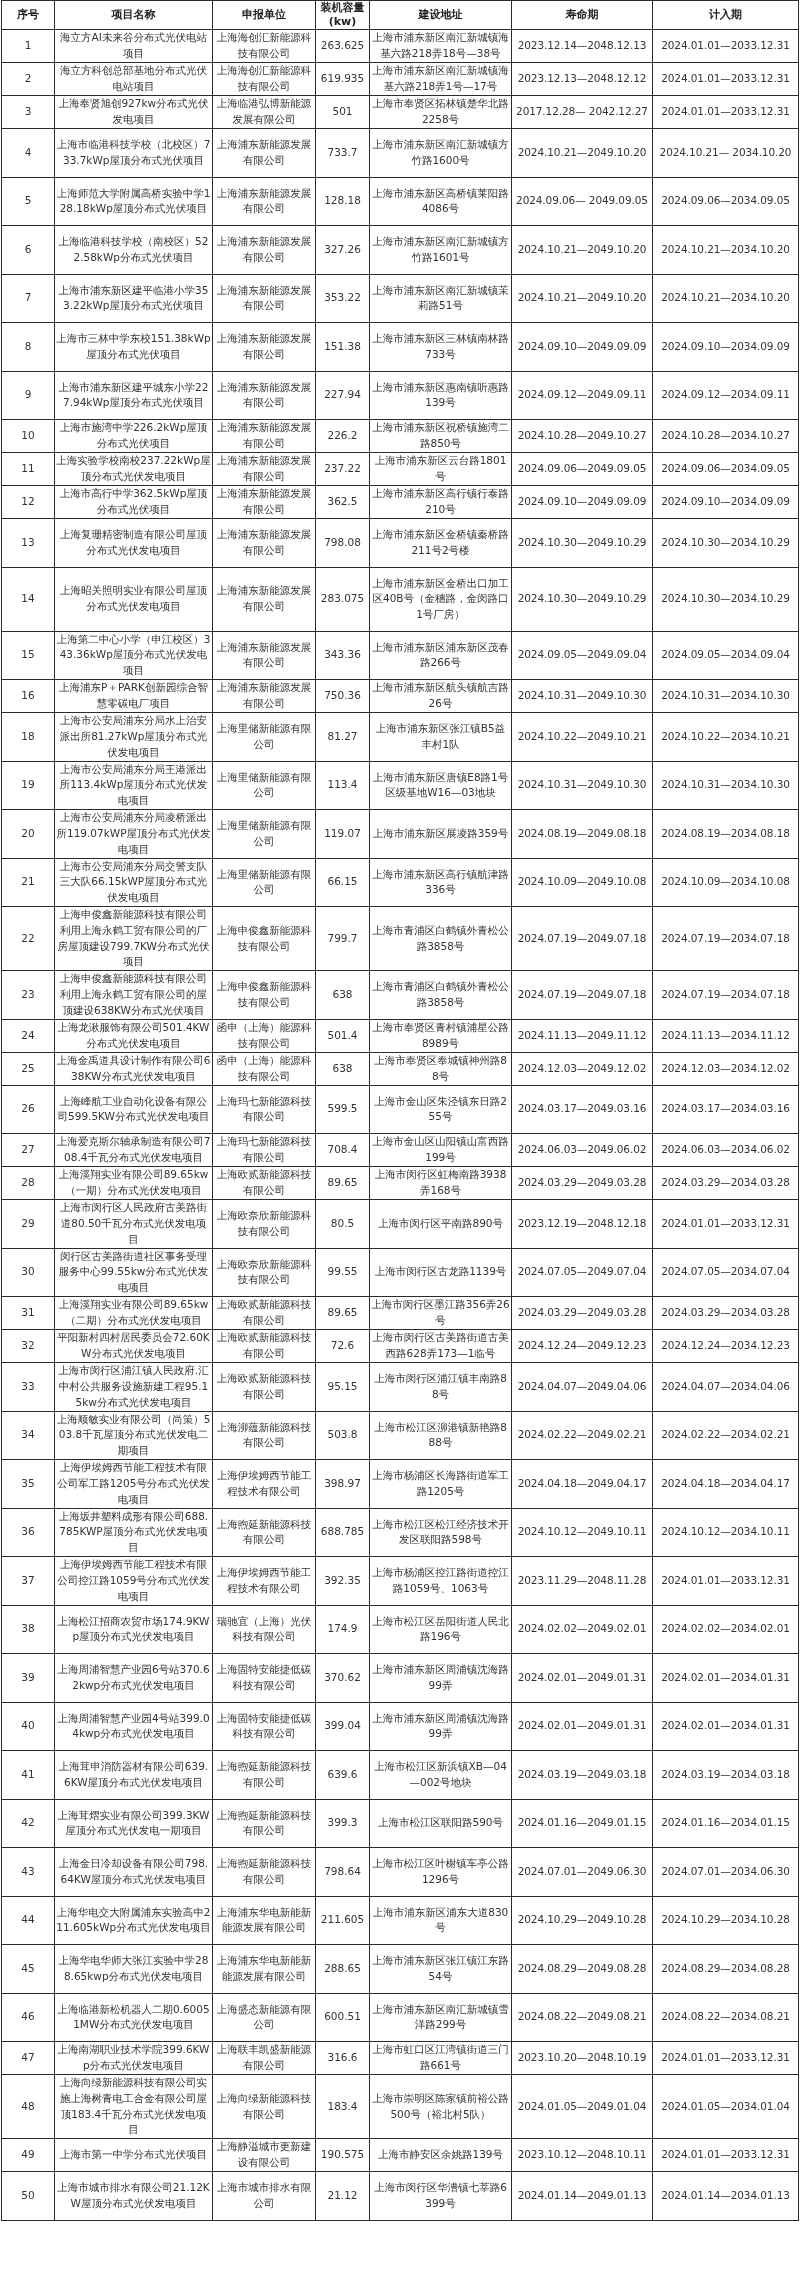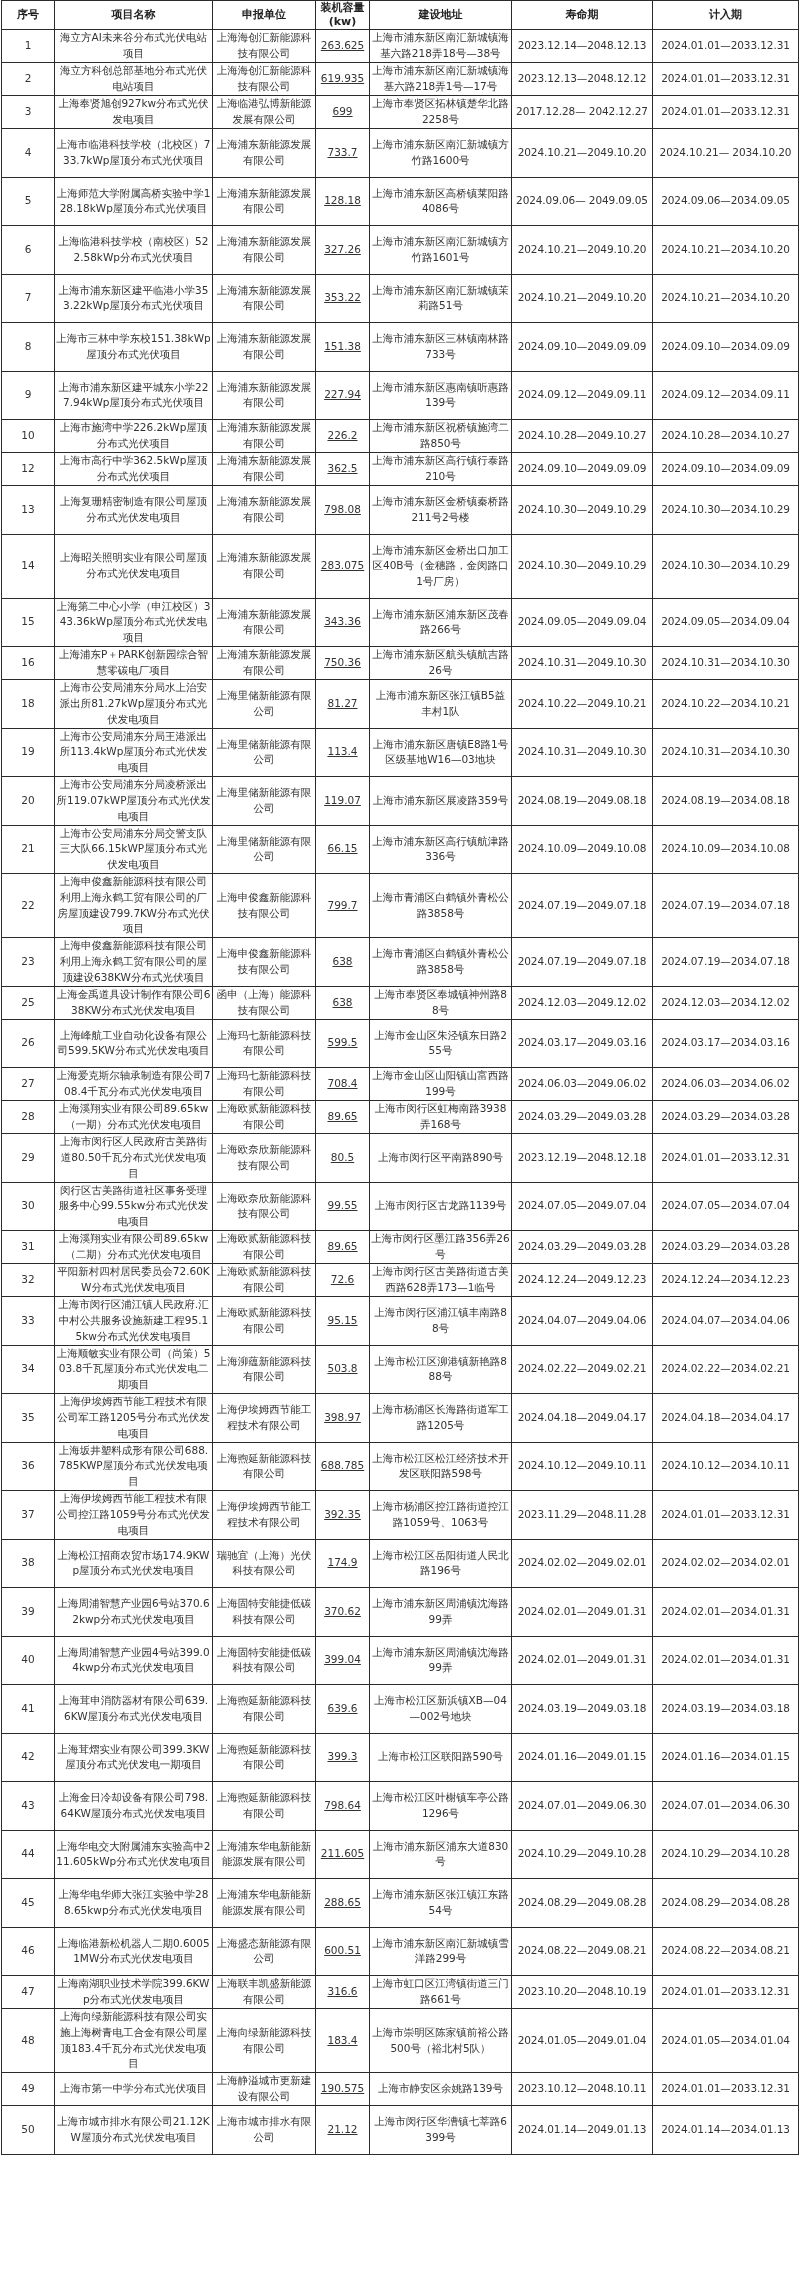--- a/index.html
+++ b/index.html
@@ -23,21 +23,21 @@
     word-break: break-all;
   }
   table.pv th {
     font-weight: bold;
     color: #222222;
     font-size: 11px;
     line-height: 14px;
     height: 28px;
   }
   td.c-date { white-space: nowrap; font-size: 10.5px; letter-spacing: -0.1px; }
-  td.c-cap { white-space: nowrap; text-decoration: underline; }
+  td.c-cap { white-space: nowrap; }
   tr.l2 td { height: 32px; }
   tr.l3 td { height: 47.5px; }
   tr.l4 td { height: 63px; }
 </style>
 </head>
 <body>
 
 <table class="pv">
   <colgroup>
     <col style="width:53px">
@@ -75,21 +75,21 @@
         <td>上海海创汇新能源科技有限公司</td>
         <td class="c-cap">619.935</td>
         <td>上海市浦东新区南汇新城镇海基六路218弄1号—17号</td>
         <td class="c-date">2023.12.13—2048.12.12</td>
         <td class="c-date">2024.01.01—2033.12.31</td>
       </tr>
       <tr class="l2">
         <td>3</td>
         <td>上海奉贤旭创927kw分布式光伏发电项目</td>
         <td>上海临港弘博新能源发展有限公司</td>
-        <td class="c-cap">699</td>
+        <td class="c-cap">501</td>
         <td>上海市奉贤区拓林镇楚华北路2258号</td>
         <td class="c-date">2017.12.28— 2042.12.27</td>
         <td class="c-date">2024.01.01—2033.12.31</td>
       </tr>
       <tr class="l3">
         <td>4</td>
         <td>上海市临港科技学校（北校区）733.7kWp屋顶分布式光伏项目</td>
         <td>上海浦东新能源发展有限公司</td>
         <td class="c-cap">733.7</td>
         <td>上海市浦东新区南汇新城镇方竹路1600号</td>
@@ -142,20 +142,29 @@
         <td class="c-date">2024.09.12—2034.09.11</td>
       </tr>
       <tr class="l2">
         <td>10</td>
         <td>上海市施湾中学226.2kWp屋顶分布式光伏项目</td>
         <td>上海浦东新能源发展有限公司</td>
         <td class="c-cap">226.2</td>
         <td>上海市浦东新区祝桥镇施湾二路850号</td>
         <td class="c-date">2024.10.28—2049.10.27</td>
         <td class="c-date">2024.10.28—2034.10.27</td>
+      </tr>
+      <tr class="l2">
+        <td>11</td>
+        <td>上海实验学校南校237.22kWp屋顶分布式光伏发电项目</td>
+        <td>上海浦东新能源发展有限公司</td>
+        <td class="c-cap">237.22</td>
+        <td>上海市浦东新区云台路1801号</td>
+        <td class="c-date">2024.09.06—2049.09.05</td>
+        <td class="c-date">2024.09.06—2034.09.05</td>
       </tr>
       <tr class="l2">
         <td>12</td>
         <td>上海市高行中学362.5kWp屋顶分布式光伏项目</td>
         <td>上海浦东新能源发展有限公司</td>
         <td class="c-cap">362.5</td>
         <td>上海市浦东新区高行镇行泰路210号</td>
         <td class="c-date">2024.09.10—2049.09.09</td>
         <td class="c-date">2024.09.10—2034.09.09</td>
       </tr>
@@ -243,20 +252,29 @@
       <tr class="l3">
         <td>23</td>
         <td>上海申俊鑫新能源科技有限公司利用上海永鹤工贸有限公司的屋顶建设638KW分布式光伏项目</td>
         <td>上海申俊鑫新能源科技有限公司</td>
         <td class="c-cap">638</td>
         <td>上海市青浦区白鹤镇外青松公路3858号</td>
         <td class="c-date">2024.07.19—2049.07.18</td>
         <td class="c-date">2024.07.19—2034.07.18</td>
       </tr>
       <tr class="l2">
+        <td>24</td>
+        <td>上海龙湫服饰有限公司501.4KW分布式光伏发电项目</td>
+        <td>函申（上海）能源科技有限公司</td>
+        <td class="c-cap">501.4</td>
+        <td>上海市奉贤区青村镇浦星公路8989号</td>
+        <td class="c-date">2024.11.13—2049.11.12</td>
+        <td class="c-date">2024.11.13—2034.11.12</td>
+      </tr>
+      <tr class="l2">
         <td>25</td>
         <td>上海金禹道具设计制作有限公司638KW分布式光伏发电项目</td>
         <td>函申（上海）能源科技有限公司</td>
         <td class="c-cap">638</td>
         <td>上海市奉贤区奉城镇神州路88号</td>
         <td class="c-date">2024.12.03—2049.12.02</td>
         <td class="c-date">2024.12.03—2034.12.02</td>
       </tr>
       <tr class="l3">
         <td>26</td>

